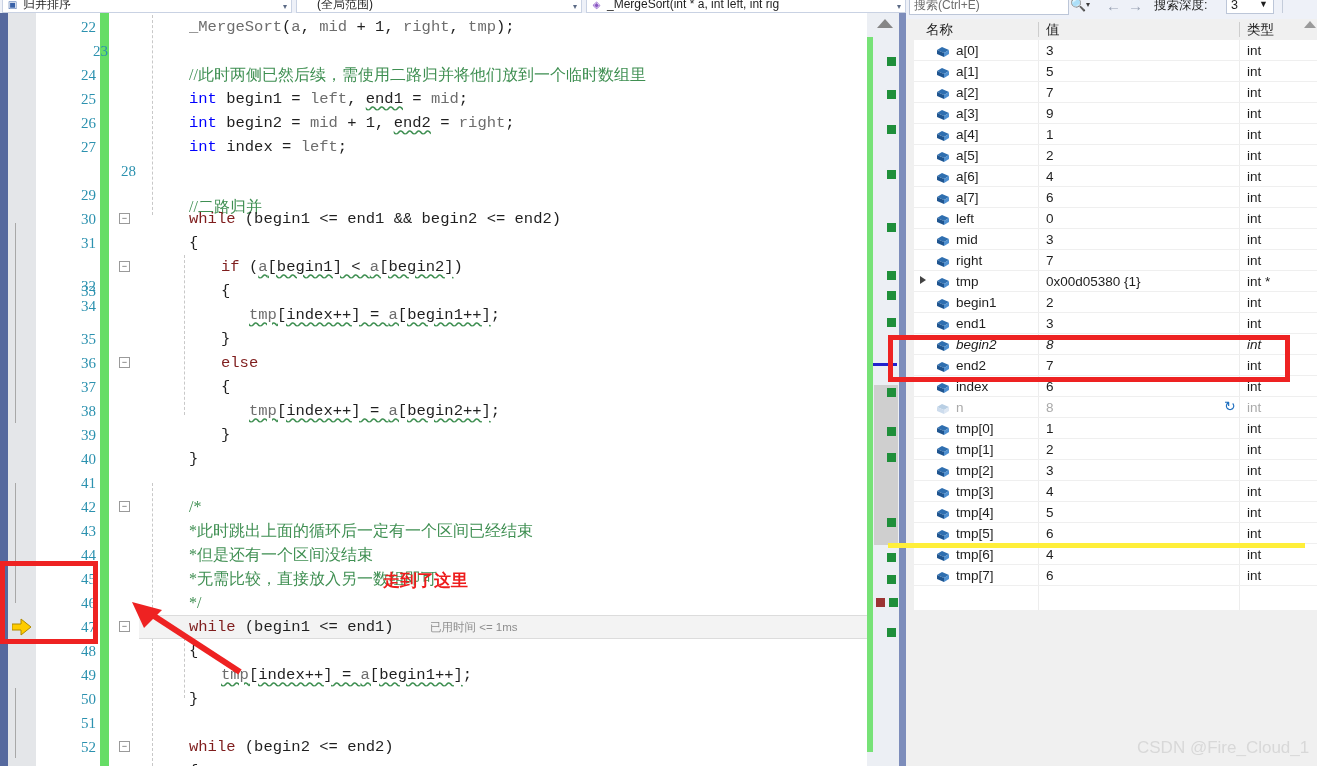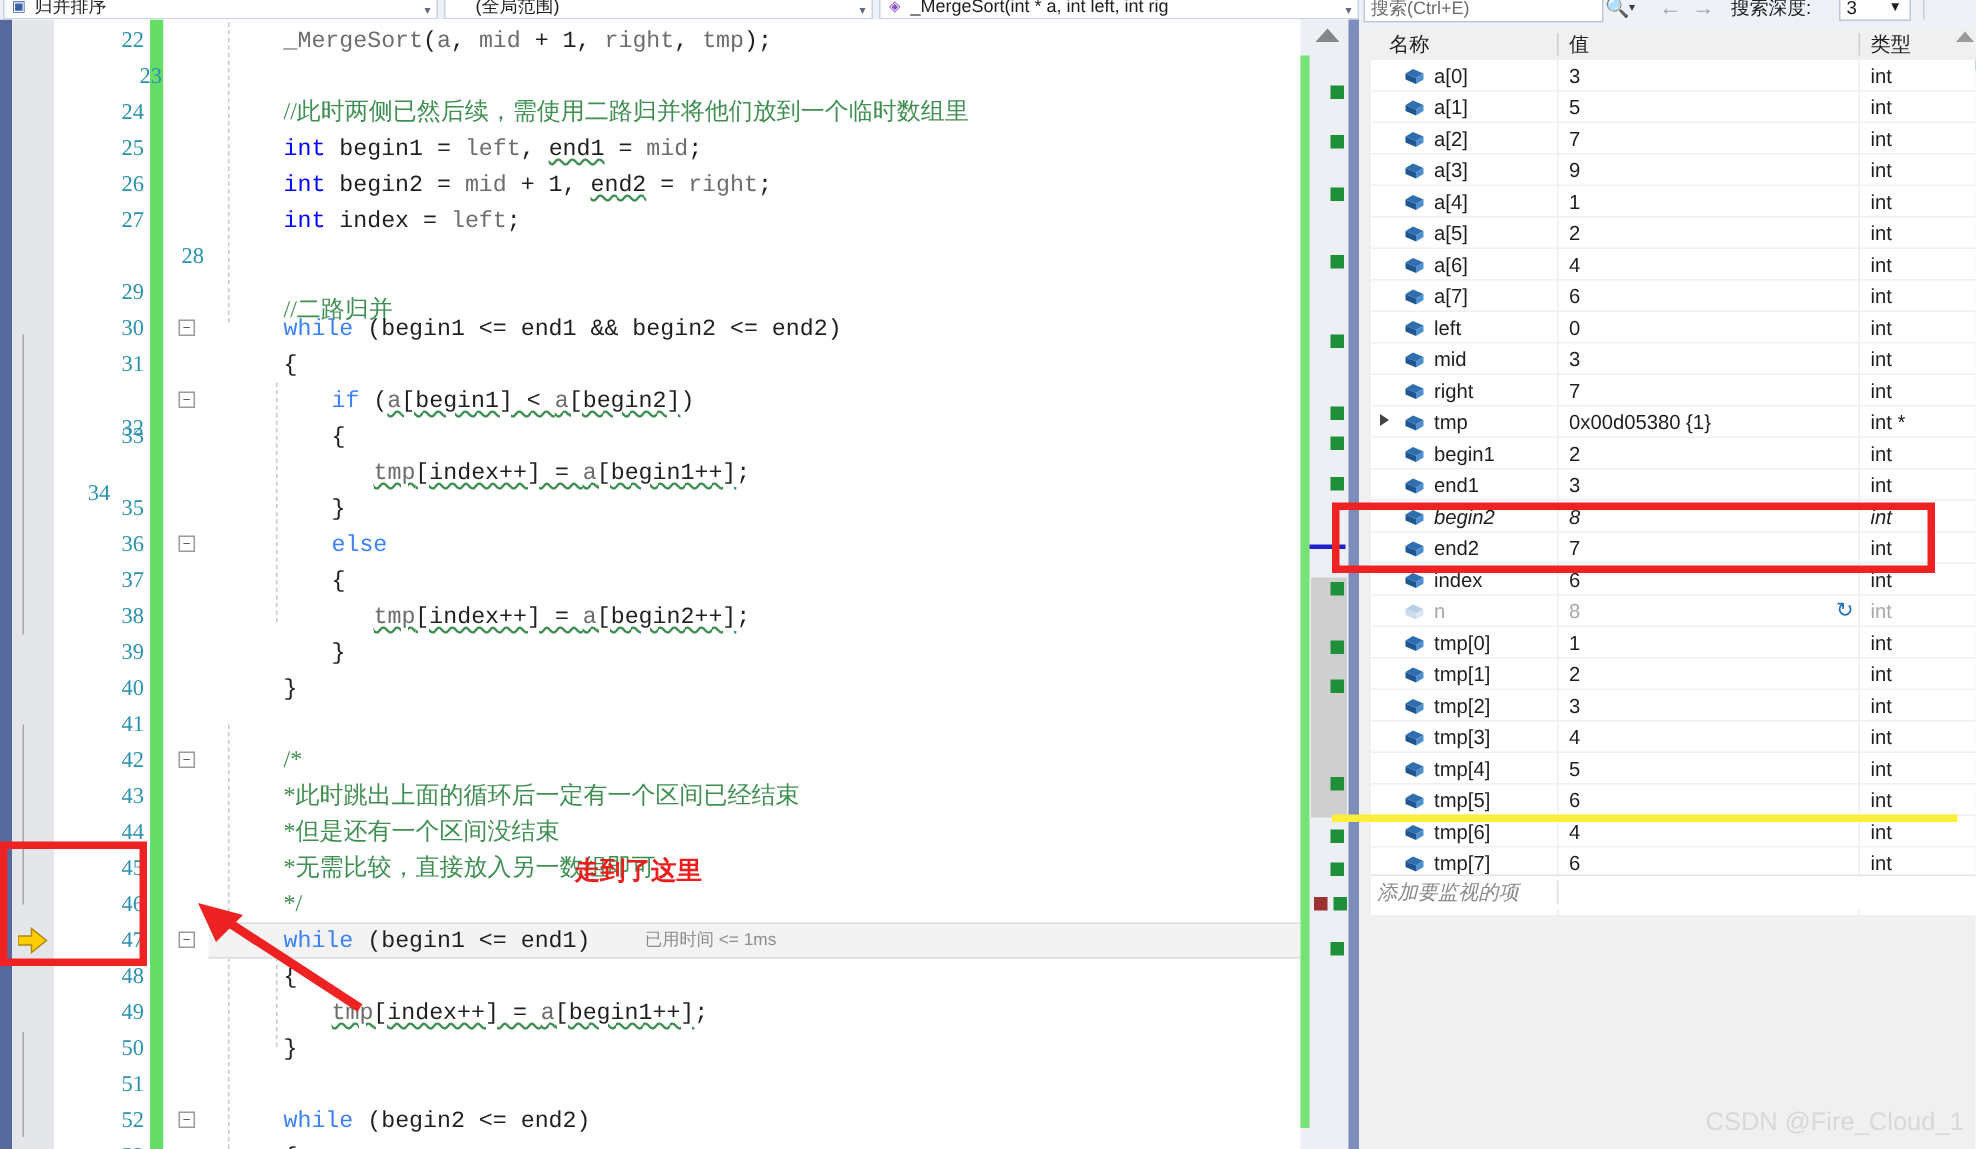--- a/index.html
+++ b/index.html
@@ -35,21 +35,21 @@
   .ln{position:absolute;right:10px;width:50px;text-align:right;font-family:"Liberation Serif","DejaVu Serif",serif;
       font-size:15px;color:#2b91af;line-height:24px;height:24px;}
   .foldbox{position:absolute;left:10px;width:11px;height:11px;border:1px solid #9a9a9a;background:#fff;
            font-size:9px;line-height:9px;text-align:center;color:#555;box-sizing:border-box;}
   .guide{position:absolute;width:0;border-left:1px dashed #c8c8c8;}
   .foldline{position:absolute;left:15px;width:0;border-left:1px solid #a8a8a8;}
 
   .cl{position:absolute;left:0;height:24px;line-height:24px;white-space:pre;
       font-family:"Liberation Mono","DejaVu Sans Mono",monospace;font-size:15.5px;color:#1f1f1f;}
   .kw{color:#0000ff;}
-  .kwc{color:#3b82f6;margin-top:22px;}
+  .kwc{color:#7f1d1d;margin-top:22px;}
   .cm{color:#3f8f52;font-family:"Liberation Serif","DejaVu Serif",serif;font-size:16px;}
   .id{color:#6d6d6d;}
   .num{color:#1f1f1f;}
   .sq{text-decoration:underline;text-decoration-color:#3f8f52;text-decoration-style:wavy;text-underline-offset:2px;}
 
   .curline{position:absolute;left:139px;width:728px;height:24px;background:#f3f3f3;border-top:1px solid #dcdcdc;border-bottom:1px solid #dcdcdc;box-sizing:border-box;}
   .elapsed{position:absolute;font-size:11.5px;color:#8d8d8d;line-height:24px;font-family:"Liberation Sans",sans-serif;}
   .yellowarrow{position:absolute;left:12px;width:20px;height:20px;}
 
   
@@ -161,21 +161,21 @@
         <div class="ln" style="top: 194px; left: 36px; width: 60px;">30</div>
         <div class="foldbox" style="top: 200px; left: 119px;">−</div>
         <div class="cl" style="top: 194px; left: 189px;"><span class="kwc">while</span> (begin1 &lt;= end1 &amp;&amp; begin2 &lt;= end2)</div>
         <div class="ln" style="top: 218px; left: 36px; width: 60px;">31</div>
         <div class="cl" style="top: 218px; left: 189px;">{</div>
         <div class="ln" style="top: 242px; left: 36px; width: 60px; margin-top: 19px;">32</div>
         <div class="foldbox" style="top: 248px; left: 119px;">−</div>
         <div class="cl" style="top: 242px; left: 221px;"><span class="kwc">if</span> (<span class="sq"><span class="id">a</span>[begin1] &lt; <span class="id">a</span>[begin2]</span>)</div>
         <div class="ln" style="top: 266px; left: 36px; width: 60px;">33</div>
         <div class="cl" style="top: 266px; left: 221px;">{</div>
-        <div class="ln" style="top: 304px; left: 36px; width: 60px; text-align: center;">34</div>
+        <div class="ln" style="top: 281px; left: 36px; width: 60px;">34</div>
         <div class="cl" style="top: 290px; left: 249px;"><span class="sq"><span class="id">tmp</span>[index++] = <span class="id">a</span>[begin1++]</span>;</div>
         <div class="ln" style="top: 314px; left: 36px; width: 60px;">35</div>
         <div class="cl" style="top: 314px; left: 221px;">}</div>
         <div class="ln" style="top: 338px; left: 36px; width: 60px;">36</div>
         <div class="foldbox" style="top: 344px; left: 119px;">−</div>
         <div class="cl" style="top: 338px; left: 221px;"><span class="kwc">else</span></div>
         <div class="ln" style="top: 362px; left: 36px; width: 60px;">37</div>
         <div class="cl" style="top: 362px; left: 221px;">{</div>
         <div class="ln" style="top: 386px; left: 36px; width: 60px;">38</div>
         <div class="cl" style="top: 386px; left: 249px;"><span class="sq"><span class="id">tmp</span>[index++] = <span class="id">a</span>[begin2++]</span>;</div>
@@ -531,24 +531,20 @@
               <polygon points="1,4 6,1 13,4 8,7" fill="#2f6fb0"></polygon>
               <polygon points="1,4 8,7 8,11 1,8" fill="#1f5590"></polygon>
               <polygon points="8,7 13,4 13,8 8,11" fill="#4e8fd0"></polygon>
             </svg></span>
           <span class="r-name">tmp[7]</span>
           <span class="r-val">6</span>
           <span class="r-type">int</span>
         </div>
       </div>
 
-    <div class="w-add">
-      <span class="w-add-t">添加要监视的项</span>
-      <div class="w-add-div"></div>
-    </div>
   </div>
 
   <div class="redbox" style="left:0px;top:561px;width:98px;height:83px;"></div>
   <div class="redbox" style="left:888px;top:335px;width:402px;height:47px;"></div>
   <div class="redtext" style="left:383px;top:569px;">走到了这里</div>
 
   <svg style="position:absolute;left:130px;top:600px;width:115px;height:80px;">
     <line x1="110" y1="72" x2="24" y2="16" stroke="#ee2222" stroke-width="6"></line>
     <polygon points="2,2 32,10 14,28" fill="#ee2222"></polygon>
   </svg>

